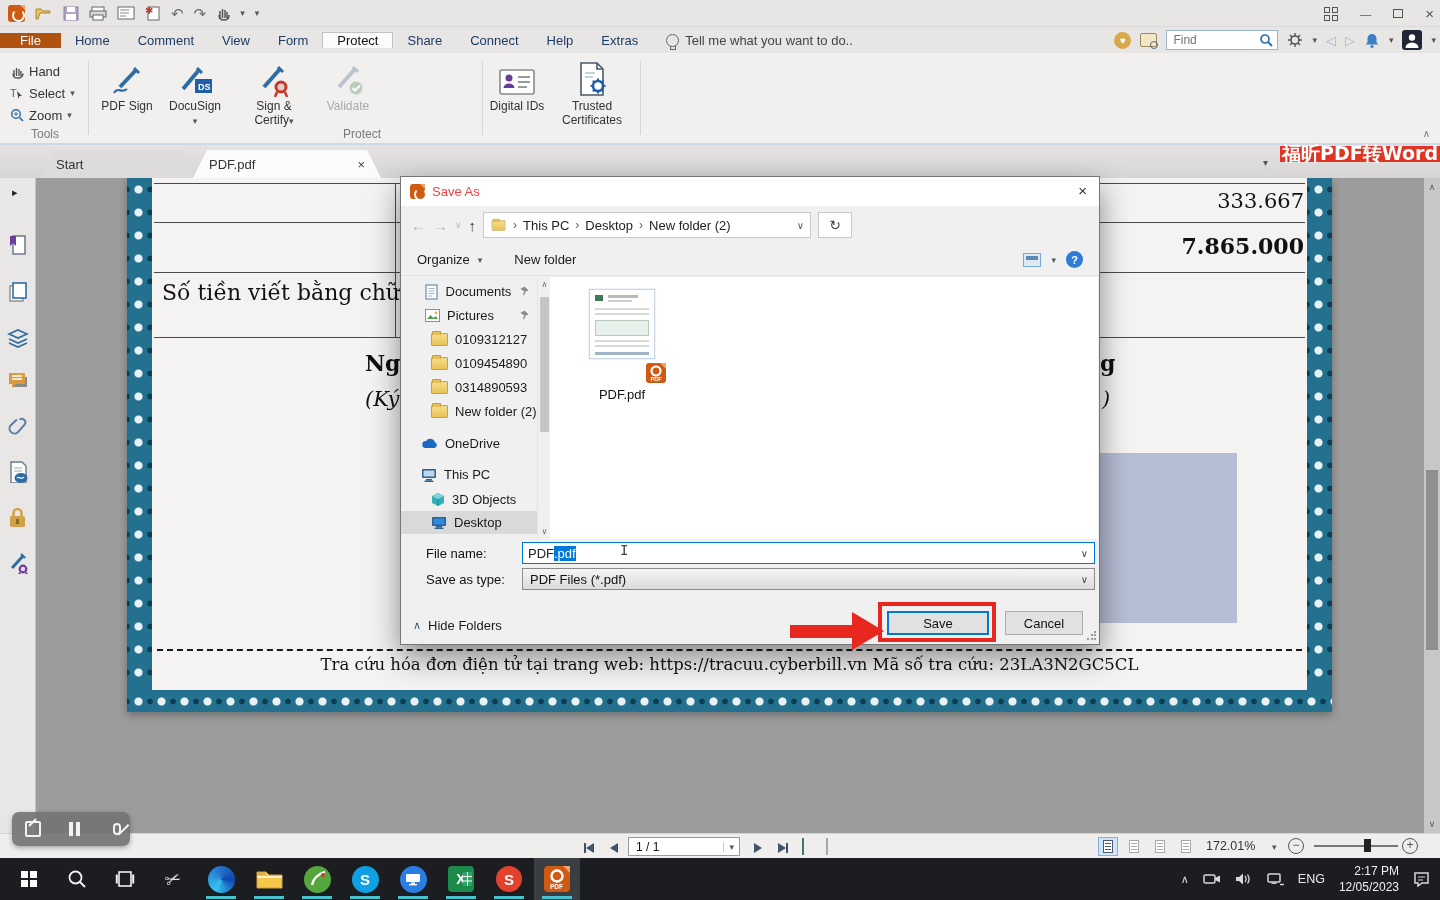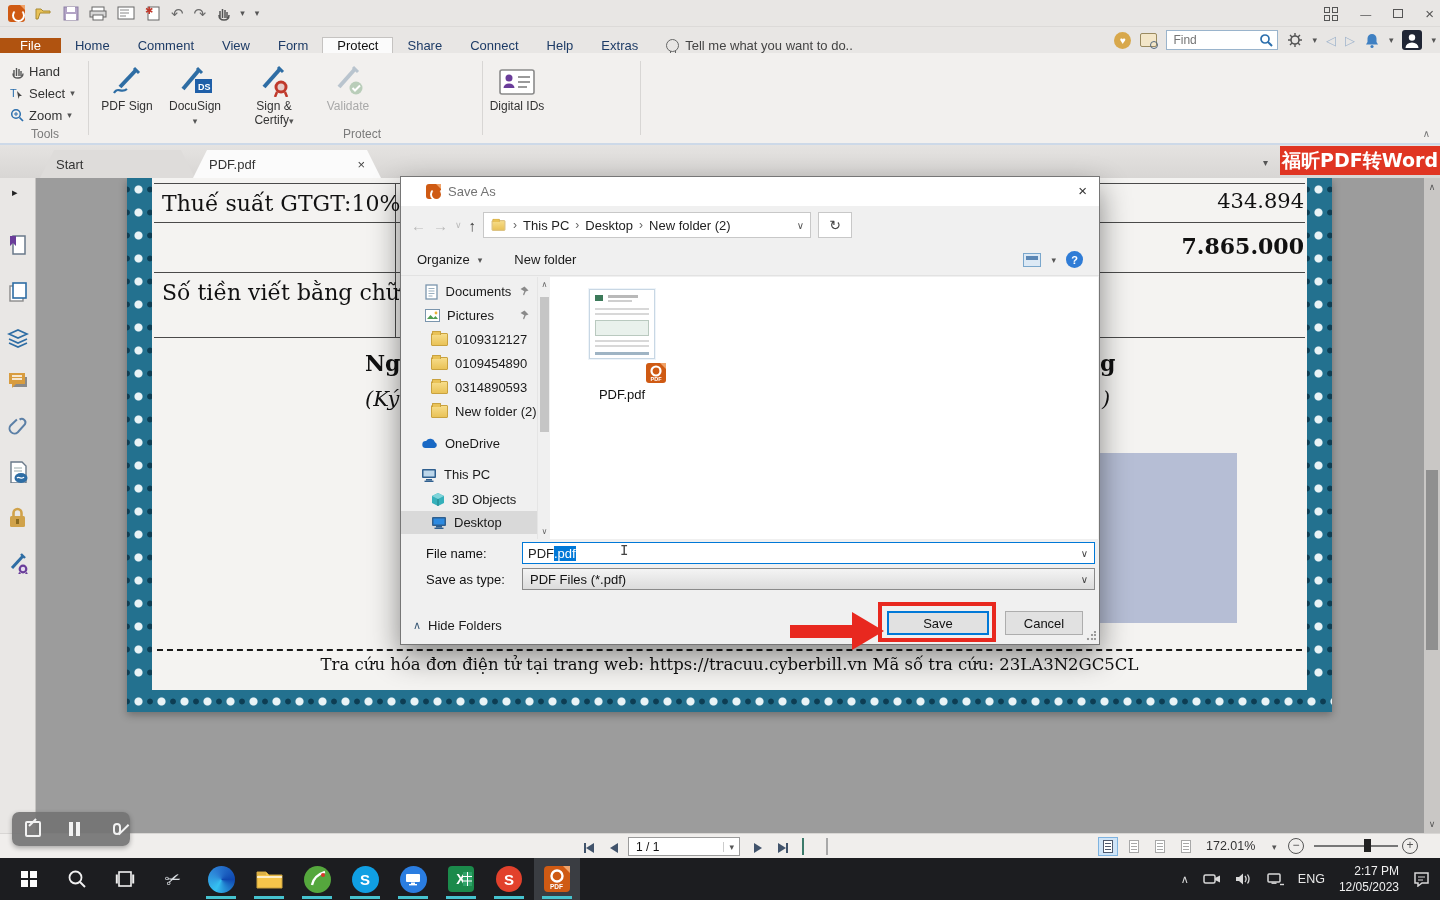--- a/index.html
+++ b/index.html
@@ -16,21 +16,21 @@
 .fxlogo::after{content:"";position:absolute;right:0;top:0;border-left:5px solid transparent;border-top:5px solid #f0a36a}
 .qic{color:#6b6b6b;font-size:15px;line-height:1}
 #title-text{position:absolute;left:0;right:0;text-align:center;color:#8a8a8a;font-size:12px;pointer-events:none}
 #wctrl{position:absolute;right:6px;top:0;height:27px;display:flex;align-items:center;gap:22px;color:#555}
 .wc-tile{display:grid;grid-template-columns:6px 6px;grid-gap:2px}
 .wc-tile i{width:6px;height:6px;border:1px solid #555}
 .wc-rest{width:10px;height:9px;border:1px solid #555;position:relative;background:#e8e6e4}
 .wc-rest::before{content:"";position:absolute;left:2px;top:-3px;width:10px;height:9px;border:1px solid #555;z-index:-1}
 
 
-#menubar{position:absolute;left:0;top:27px;width:1440px;height:26px;background:#e8e6e4;display:flex;align-items:flex-end}
+#menubar{position:absolute;left:0;top:27px;width:1440px;height:26px;background:#e8e6e4;display:flex;align-items:center}
 .mtab{padding:0 14px;display:flex;align-items:center;color:#1d3b66;font-size:13px;cursor:default}
 .mtab.file{background:#b05310;color:#fff;padding:0 20px}
 .mtab.active{background:#fbfbfb;border:1px solid #c5c3c1;border-bottom:none;color:#111}
 #tellme{display:flex;align-items:center;gap:6px;color:#444;margin-left:14px;font-size:13px}
 .bulb{width:13px;height:13px;border:1.4px solid #666;border-radius:50%;position:relative}
 .bulb::after{content:"";position:absolute;left:3px;bottom:-4px;width:4px;height:3px;border:1px solid #666;border-top:none}
 #menu-right{position:absolute;right:4px;top:27px;height:26px;display:flex;align-items:center;gap:9px}
 .heart{width:17px;height:17px;border-radius:50%;background:#d8a84b;color:#fff;font-size:10px;display:flex;align-items:center;justify-content:center}
 .fsearch{width:17px;height:14px;border:1.4px solid #9a8a60;border-radius:2px;position:relative;background:#f3e6c8}
 .fsearch::after{content:"";position:absolute;right:-2px;bottom:-3px;width:6px;height:6px;border:1.6px solid #55697d;border-radius:50%}
@@ -49,21 +49,21 @@
 .ritem.dis{color:#a9a9a9}
 .collapse-up{position:absolute;right:10px;bottom:4px;color:#777;font-size:10px}
 
 
 #tabbar{position:absolute;left:0;top:145px;width:1440px;height:33px;background:linear-gradient(#e5e3e1,#d8d6d4)}
 .dtab{position:absolute;top:5px;height:28px;display:flex;align-items:center;padding:0 16px;font-size:13px;color:#333;clip-path:polygon(14px 0,calc(100% - 14px) 0,100% 100%,0 100%)}
 .dtab.start{left:40px;width:155px;background:#dedcda}
 .dtab.active{left:193px;width:188px;background:#fbfbfb}
 .dtab .x{margin-left:auto;color:#444;font-size:13px}
 #tab-dd{position:absolute;right:172px;top:12px;color:#555;font-size:10px}
-#banner{position:absolute;right:0;top:1px;width:160px;height:29px;background:#e03522;color:#fff;font-weight:bold;font-size:19px;display:flex;align-items:center;justify-content:center;font-family:"DejaVu Sans","Liberation Sans",sans-serif}
+#banner{position:absolute;right:0;top:1px;width:160px;height:16px;background:#e03522;color:#fff;font-weight:bold;font-size:19px;display:flex;align-items:center;justify-content:center;font-family:"DejaVu Sans","Liberation Sans",sans-serif}
 
 
 #workspace{position:absolute;left:0;top:178px;width:1440px;height:655px;background:#9c9c9c;overflow:hidden}
 #leftbar{position:absolute;left:0;top:0;width:36px;height:100%;background:#e9e7e5;border-right:1px solid #c6c4c2}
 .lbi{position:absolute;left:7px;width:22px;height:22px}
 
 #page{position:absolute;left:127px;top:0;width:1205px;height:534px;background:#f4f3f1;box-shadow:0 3px 8px rgba(0,0,0,.3)}
 .pat{background-color:#23718f;background-image:radial-gradient(circle at 50% 50%,#e9f3f6 0 3.5px,rgba(0,0,0,0) 4.6px),radial-gradient(circle at 0% 50%,#0d3d53 0 2.4px,rgba(0,0,0,0) 3.4px),radial-gradient(circle at 100% 50%,#0d3d53 0 2.4px,rgba(0,0,0,0) 3.4px);background-size:23px 23px}
 #pat-l{position:absolute;left:0;top:0;width:25px;height:100%}
 #pat-r{position:absolute;right:0;top:0;width:25px;height:100%}
@@ -74,21 +74,21 @@
 #sig-box{position:absolute;left:973px;top:275px;width:137px;height:170px;background:#b6bed5}
 #dashline{position:absolute;left:30px;right:30px;top:471px;border-top:2px dashed #1a1a1a}
 .foot{position:absolute;left:30px;right:30px;text-align:center;font-size:16.5px}
 
 #dscroll{position:absolute;right:0;top:0;width:16px;height:100%;background:#c9c7c5}
 #dscroll .thumb{position:absolute;left:2px;width:12px;top:292px;height:180px;background:#8f8f8f}
 #dscroll .sarr{position:absolute;left:0;width:16px;text-align:center;color:#555;font-size:9px}
 
 
 #dlg{position:absolute;left:400px;top:176px;width:700px;height:469px;background:#f0f0f0;border:1px solid #767676;box-shadow:0 12px 28px rgba(0,0,0,.45);z-index:30}
-#dlg-title{position:absolute;left:0;top:0;right:0;height:29px;background:#fff;display:flex;align-items:center;padding-left:25px;gap:7px;font-size:13px;color:#737373}
+#dlg-title{position:absolute;left:0;top:0;right:0;height:29px;background:#fff;display:flex;align-items:center;padding-left:9px;gap:7px;font-size:13px;color:#ef4444}
 #dlg-close{position:absolute;right:12px;top:5px;font-size:15px;color:#333}
 #dlg-addr{position:absolute;left:0;top:29px;right:0;height:38px;display:flex;align-items:center;padding:0 10px;gap:7px}
 .addr-arrow{font-size:15px;color:#b9b9b9}
 .addr-arrow.up{color:#3b3b3b}
 #crumbbox{width:328px;height:26px;background:#fff;border:1px solid #c8c8c8;display:flex;align-items:center;padding:0 6px;gap:6px;font-size:13px;color:#222}
 .crumb-sep{color:#666;font-size:12px}
 #crumbbox .cdd{margin-left:auto;color:#555;font-size:10px}
 #refreshbox{width:34px;height:26px;background:#fff;border:1px solid #c8c8c8;display:flex;align-items:center;justify-content:center;color:#444;font-size:14px}
 #searchbox{width:202px;height:26px;background:#fff;border:1px solid #c8c8c8;display:flex;align-items:center;padding:0 6px;gap:6px;color:#777}
 #searchbox input{border:none;outline:none;width:160px;font-size:12.5px;font-family:inherit;color:#777;background:transparent}
@@ -344,20 +344,32 @@
     <div class="ric">
         <svg width="36" height="30">
           <rect x="1" y="3" width="34" height="24" rx="2" fill="#fff" stroke="#8a8a8a" stroke-width="1.6"></rect>
           <circle cx="10" cy="11" r="3.5" fill="#6a3d9a"></circle>
           <path d="M4.5 21 a5.5 4.5 0 0 1 11 0z" fill="#6a3d9a"></path>
           <path d="M19 10 h12 M19 15 h12 M19 20 h9" stroke="#9a9a9a" stroke-width="1.8"></path>
         </svg>
       </div>
     <div>Digital IDs</div>
   </div>
+  <div class="ritem" style="left:552px;width:80px">
+    <div class="ric">
+        <svg width="34" height="36">
+          <path d="M6 2 h16 l6 6 v26 H6z" fill="#fff" stroke="#4a5a6a" stroke-width="1.6"></path>
+          <path d="M22 2 v6 h6" fill="none" stroke="#4a5a6a" stroke-width="1.6"></path>
+          <path d="M10 12 h10 M10 16 h8" stroke="#8aa"></path>
+          <circle cx="23" cy="25" r="5" fill="none" stroke="#1f5fa8" stroke-width="2.6"></circle>
+          <path d="M23 17.5v3M23 29.5v3M15.5 25h3M27.5 25h3M17.8 19.8l2.1 2.1M26.1 28.1l2.1 2.1M28.2 19.8l-2.1 2.1M19.9 28.1l-2.1 2.1" stroke="#1f5fa8" stroke-width="2"></path>
+        </svg>
+      </div>
+    <div>Trusted Certificates</div>
+  </div>
   <div class="grp-cap" style="left:92px;width:540px">Protect</div>
   <div class="rib-div" style="left:640px"></div>
   <span class="collapse-up">∧</span>
 </div>
 
 <div id="tabbar">
   <div class="dtab start">
       <span>Start</span>
     </div>
   <div class="dtab active">
@@ -413,22 +425,21 @@
 
   <div id="page">
     <div id="pat-l" class="pat"></div>
     <div id="pat-r" class="pat"></div>
     <div id="pat-b" class="pat"></div>
     <div class="hline" style="top:5px"></div>
     <div class="hline" style="top:44px"></div>
     <div class="hline" style="top:94px"></div>
     <div class="hline" style="top:159px"></div>
     <div class="vline" style="left:268px;top:5px;height:154px"></div>
-    <div class="serif abs" style="left:35px;top:13px;font-size:22px">Thuế suất GTGT:10%</div>
-    <div class="serif abs" style="right:28px;top:11px;font-size:21px">434.894</div>
+    <div class="serif abs" style="right:28px;top:11px;font-size:21px">333.667</div>
     <div class="serif abs" style="right:28px;top:55px;font-size:22px;font-weight:bold">7.865.000</div>
     <div class="serif abs" style="left:35px;top:102px;font-size:22px"><span>Số tiền viết bằng chữ:</span> <i>Bả</i></div>
     <div class="serif abs" style="left:238px;top:172px;font-size:22px;font-weight:bold">Ngu</div>
     <div class="serif abs" style="left:973px;top:172px;font-size:22px;font-weight:bold">g</div>
     <div class="serif abs" style="left:238px;top:209px;font-size:21px;font-style:italic">(Ký</div>
     <div class="serif abs" style="left:975px;top:209px;font-size:21px;font-style:italic">)</div>
     <div id="sig-box"></div>
     <div id="dashline"></div>
     <div class="foot serif" style="top:477px">Tra cứu hóa đơn điện tử tại trang web: https://tracuu.cyberbill.vn Mã số tra cứu: 23LA3N2GC5CL</div>
   </div>

